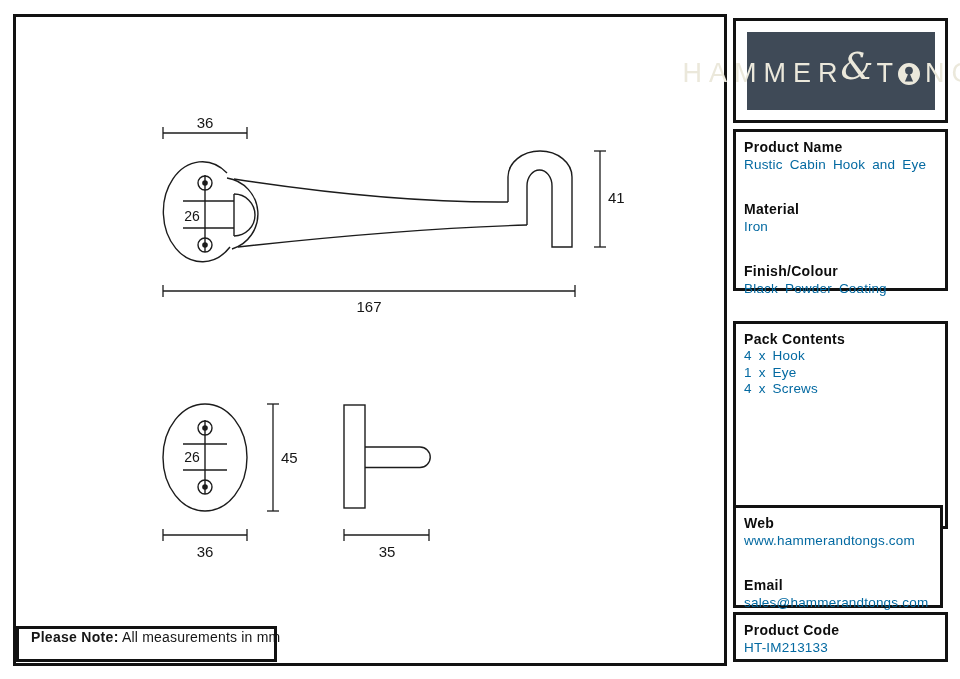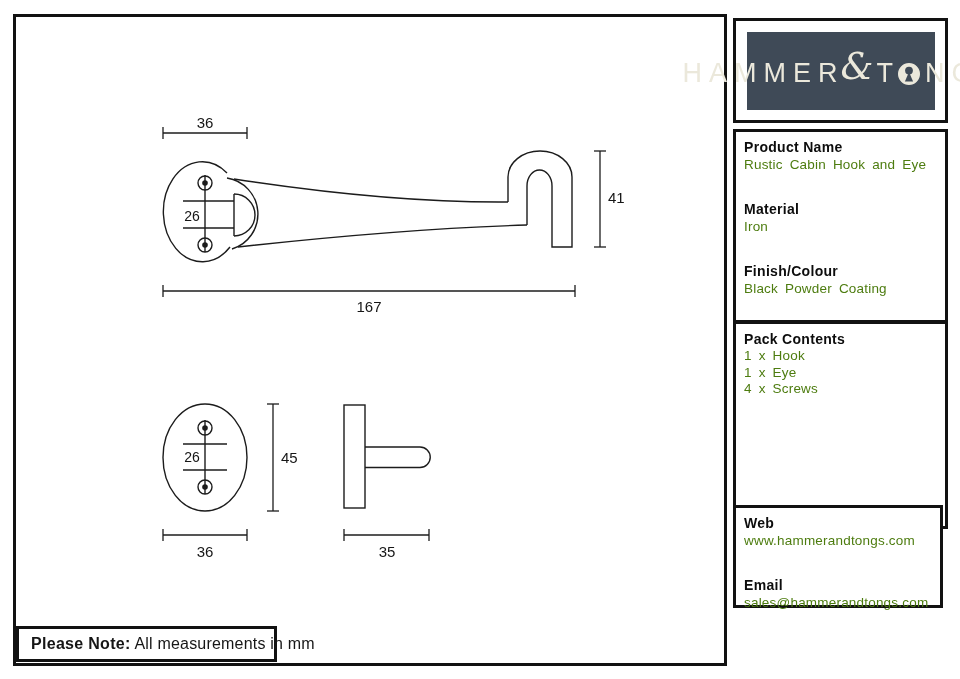--- a/index.html
+++ b/index.html
@@ -17,44 +17,44 @@
 
   
   .drawing-box { left: 13px; top: 14px; width: 714px; height: 652px; }
   .drawing-box svg { position: absolute; left: 0; top: 0; }
 
   .note-box {
     position: absolute; left: 0px; bottom: 1px;
     width: 261px; height: 36px;
     border: 3px solid #121212;
     background: #fff;
-    display: flex; align-items: center;
+    display: flex; 
     padding-left: 12px;
-    font-size: 16px;
+    font-size: 14px;
     letter-spacing: 0.2px;
     white-space: pre;
   }
   .note-box .b { font-weight: bold; letter-spacing: 0.3px; }
 
   
   .logo-box    { left: 733px; top: 18px;  width: 215px; height: 105px; }
-  .info-box    { left: 733px; top: 129px; width: 215px; height: 194px; }
+  .info-box    { left: 733px; top: 129px; width: 215px; height: 162px; }
   .pack-box    { left: 733px; top: 294px; width: 215px; height: 208px; margin-top: 27px; }
   .contact-box { left: 733px; top: 505px; width: 210px; height: 103px; }
   .code-box    { left: 733px; top: 612px; width: 215px; height: 50px; }
 
   .info-box, .pack-box, .contact-box, .code-box { padding: 7px 8px 0 8px; }
 
   .label {
     font-weight: bold; font-size: 14px; line-height: 17px;
     letter-spacing: 0.3px; color: #0d0d0d;
   }
   .value, .item {
     font-size: 13.5px; line-height: 17px;
-    letter-spacing: 0.2px; word-spacing: 3px; color: #4d7c0f;
+    letter-spacing: 0.2px; word-spacing: 3px; color: #0369a1;
   }
   .item { line-height: 16.5px; }
   .section + .section { margin-top: 28px; }
 
   
   .logo-box { display: flex; align-items: center; justify-content: center; }
   .logo-plate {
     width: 188px; height: 78px;
     background: #3f4a57;
     display: flex; flex-direction: row;
@@ -204,30 +204,34 @@
       <div class="value">Iron</div>
     </div>
     <div class="section">
       <div class="label">Finish/Colour</div>
       <div class="value">Black Powder Coating</div>
     </div>
   </div>
 
   <div class="box pack-box">
     <div class="label">Pack Contents</div>
-    <div class="item">1 x Hook</div>
+    <div class="item">4 x Hook</div>
     <div class="item">1 x Eye</div>
     <div class="item">4 x Screws</div>
   </div>
 
   <div class="box contact-box">
     <div class="section">
       <div class="label">Web</div>
       <div class="value">www.hammerandtongs.com</div>
     </div>
     <div class="section">
       <div class="label">Email</div>
       <div class="value">sales@hammerandtongs.com</div>
     </div>
   </div>
 
+  <div class="box code-box">
+    <div class="label">Product Code</div>
+    <div class="value">HT-IM213133</div>
+  </div>
 
 </div>
 
 </body></html>

